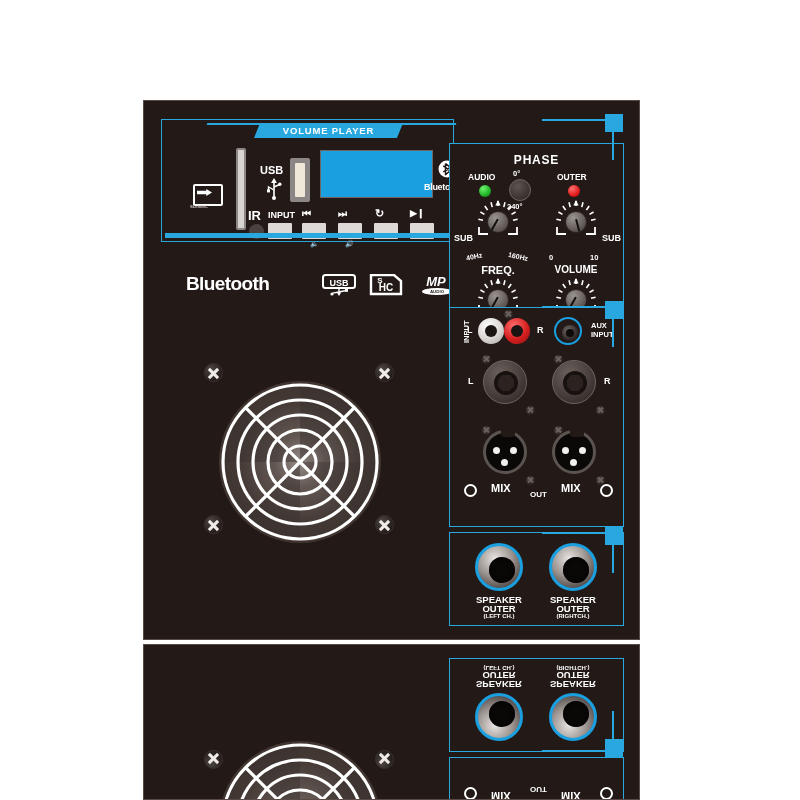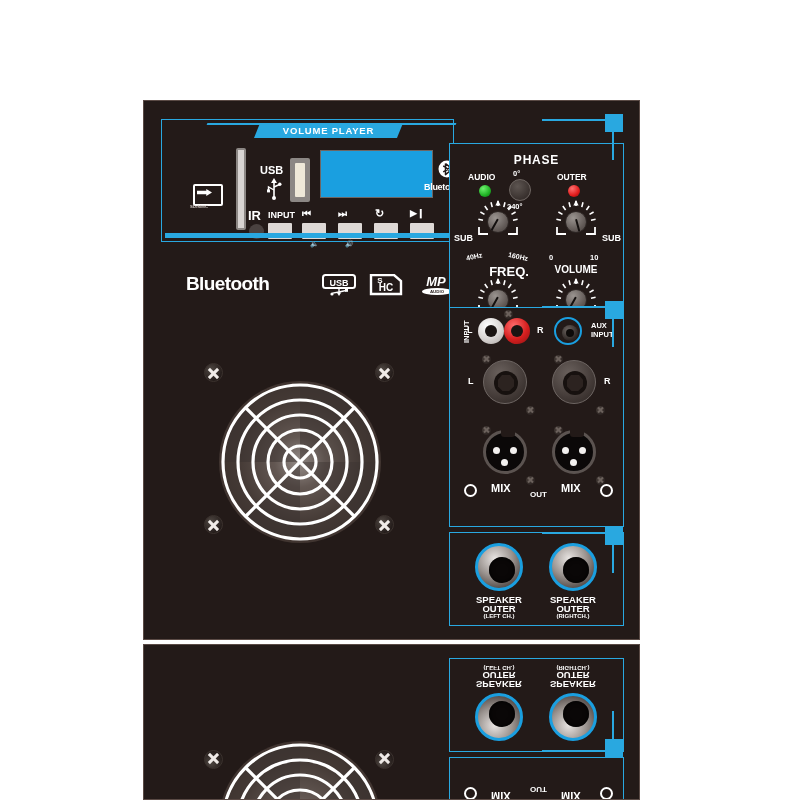--- a/index.html
+++ b/index.html
@@ -305,21 +305,21 @@
         <polygon points="22,0 24.6,5.5 19.4,5.5" fill="#fff"></polygon>
         <path d="M3 27 L3 34 L12 34" stroke="#fff" stroke-width="1.8" fill="none"></path>
         <path d="M41 27 L41 34 L32 34" stroke="#fff" stroke-width="1.8" fill="none"></path>
       </svg>
       <div class="knob-body"></div>
       <div class="knob-ptr"></div>
     </div>
     <div class="lbl" style="left:4px;top:89px;font-size:9px;">SUB</div>
     <div class="lbl" style="left:16px;top:109px;font-size:7px;transform:rotate(-12deg);">40Hz</div>
     <div class="lbl" style="left:58px;top:109px;font-size:7px;transform:rotate(12deg);">160Hz</div>
-    <div class="knob-cap" style="left:35px;top:120px;width:48px;font-size:13px;">FREQ.</div>
+    <div class="knob-cap" style="left:24px;top:120px;width:48px;font-size:11px;">FREQ.</div>
 
     <div class="knob" style="left:104px;top:56px;">
       <svg class="knob-ticks" viewBox="0 0 44 44">
         <g stroke="#fff" stroke-width="1.6">
           <line x1="22" y1="1" x2="22" y2="6"></line>
             <line x1="29" y1="2.3" x2="27.8" y2="7.1"></line>
           <line x1="35.2" y1="6" x2="32.4" y2="10"></line>
             <line x1="39.6" y1="12" x2="35.5" y2="14.4"></line>
           <line x1="41.6" y1="19.2" x2="37" y2="20.2"></line>
             <line x1="15" y1="2.3" x2="16.2" y2="7.1"></line>

